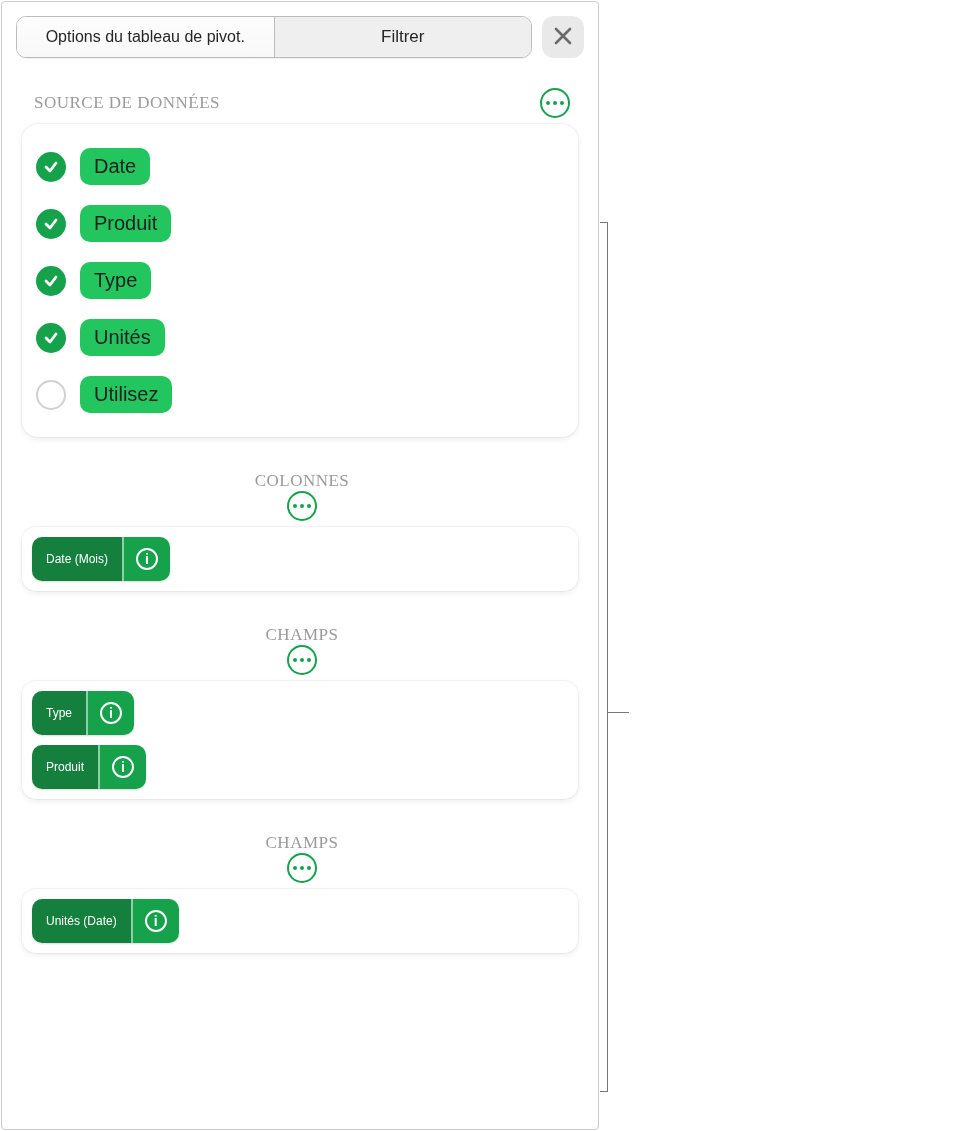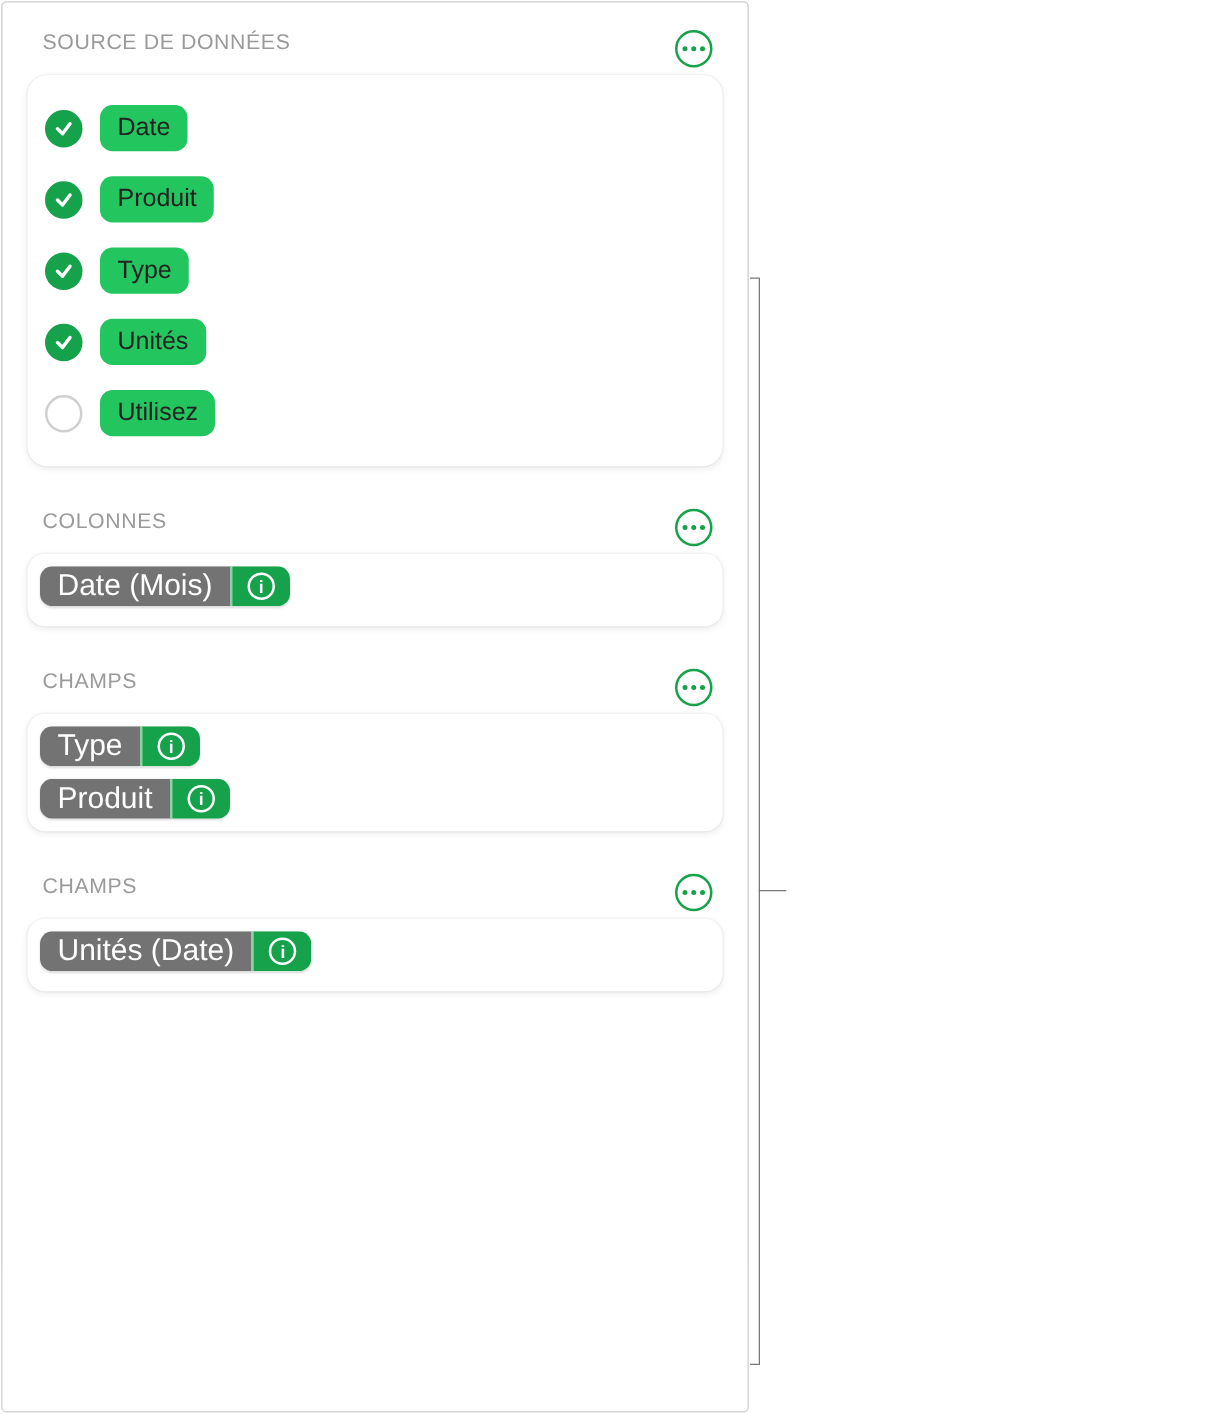--- a/index.html
+++ b/index.html
@@ -63,25 +63,27 @@
     cursor: pointer;
     font-weight: 300;
   }
   .content {
     flex: 1;
     padding: 14px 20px 0 20px;
     overflow: hidden;
   }
   .section-head {
     display: flex;
+    align-items: center;
     justify-content: space-between;
     margin-top: 18px;
     margin-bottom: 6px;
     padding-left: 12px;
     padding-right: 8px;
+    font-family: Liberation Serif, serif;
   }
   .section-head.first { margin-top: 8px; }
   .section-label {
     letter-spacing: 0.5px;
     font-size: 17px;
     color: #9a9a9a;
   }
   .more-btn {
     width: 30px; height: 30px;
     border: 2.5px solid #16a24b;
@@ -128,43 +130,43 @@
   .check.on svg { display:block; }
   .check svg { display:none; }
   .chip {
     background:#22c55e;
     border-radius: 10px;
     padding: 7px 14px;
     font-size: 20px;
     color:#222;
     cursor:pointer;
   }
-  .section-head.spaced { margin-top: 34px; }
+  .section-head.spaced { margin-top: 34px; flex-direction: column; }
   .dropzone {
     background:#fff;
     border-radius: 14px;
     box-shadow: 0 0 0 1px rgba(0,0,0,0.04), 0 2px 6px rgba(0,0,0,0.08);
     padding: 10px;
     min-height: 58px;
     display:flex; flex-direction:column; gap:10px;
   }
   .token {
     display:inline-flex;
     align-items:stretch;
     border-radius: 10px;
     overflow:hidden;
     cursor:pointer;
     width:max-content;
     box-shadow: 0 1px 2px rgba(0,0,0,0.15);
   }
   .token .label {
-    background:#737373;
+    background:#15803d;
     color:#fff;
-    font-size: 24px;
-    padding: 2px 14px;
+    font-size: 12px;
+    padding: 15px 14px;
   }
   .token .info {
     background:#16a24b;
     border-left: 2px solid rgba(255,255,255,0.5);
     padding: 0 12px;
     display:flex; align-items:center; justify-content:center;
   }
   .info-circ {
     width:22px;height:22px;border:2px solid #fff;border-radius:50%;
     color:#fff; font-size:14px; font-weight:bold;
@@ -201,20 +203,33 @@
     font-size: 24px;
     color: #222;
     line-height: 1.35;
     width: 330px;
   }
 </style>
 </head>
 <body>
 
 <div class="panel">
+  <div class="header-row">
+    <div class="seg">
+      <div class="seg-btn">Options du tableau de pivot.</div>
+      <div class="seg-btn">Filtrer</div>
+    </div>
+    <div class="close-btn">
+      <span>
+        <svg width="20" height="20" viewBox="0 0 20 20">
+            <path d="M3 3 L17 17 M17 3 L3 17" stroke="#6b6b6b" stroke-width="2.6" stroke-linecap="round"></path>
+          </svg>
+      </span>
+    </div>
+  </div>
 
   <div class="content">
 
     <div class="section-head first">
       <div class="section-label">SOURCE DE DONNÉES</div>
       <div class="more-btn">
         <span class="dot"></span>
         <span class="dot"></span>
         <span class="dot"></span>
       </div>

